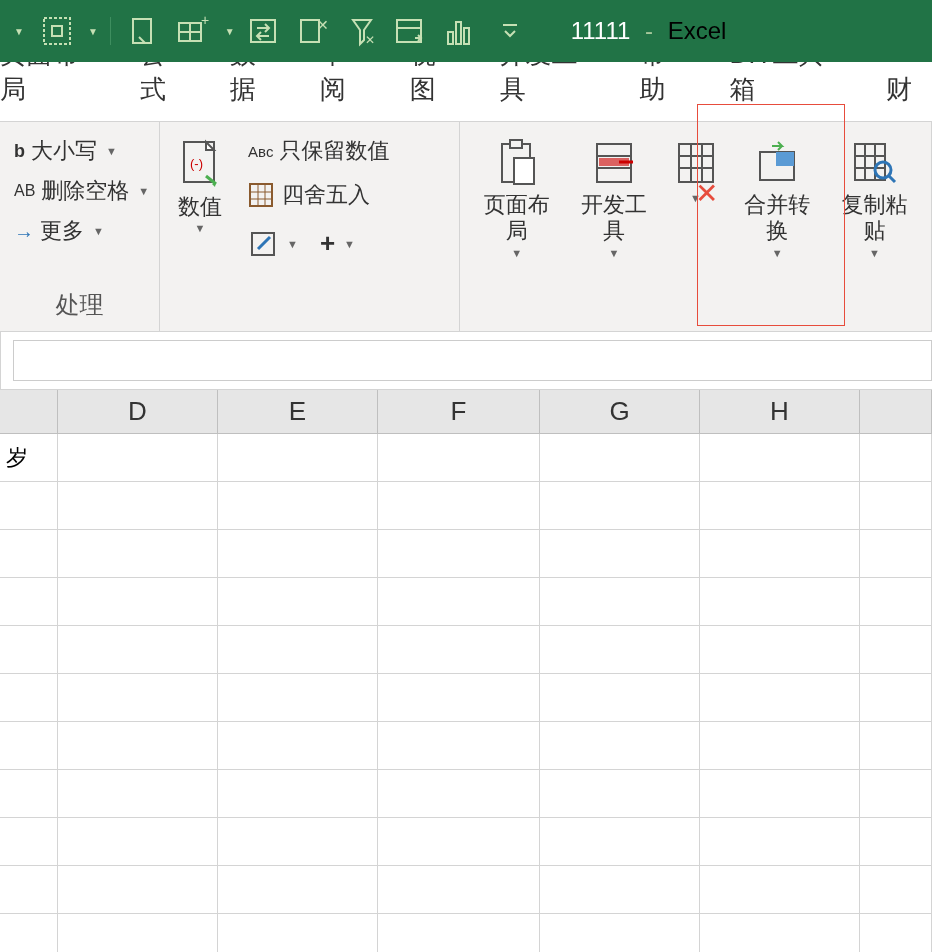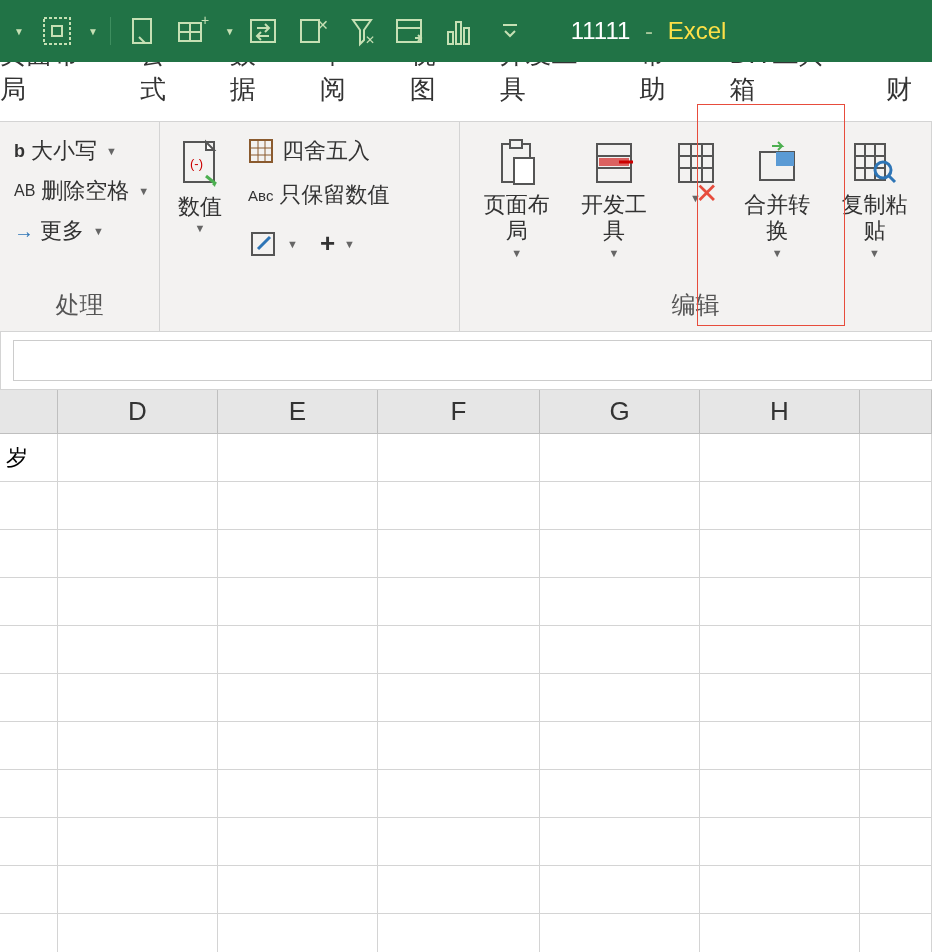--- a/index.html
+++ b/index.html
@@ -4,21 +4,21 @@
 <style>
   * { box-sizing: border-box; margin: 0; padding: 0; }
   body { font-family: "Microsoft YaHei", "SimSun", sans-serif; background: #fff; width: 932px; height: 952px; overflow: hidden; }
   
   .titlebar { background: #217346; height: 62px; display: flex; align-items: center; padding: 0 8px; gap: 8px; position: relative; }
   .tb-btn { display: inline-flex; align-items: center; justify-content: center; padding: 4px; color: #c6e0b4; }
   .tb-sep { width: 1px; height: 28px; background: #3e8e5f; margin: 0 4px; }
   .tb-drop { font-size: 10px; margin-left: 2px; color: #c6e0b4; }
   .title-text { color: #fff; font-size: 24px; margin-left: 40px; }
   .title-text .dash { color: #a6c79a; margin: 0 8px; }
-  .title-text .app { color: #fde047; }
+  .title-text .app { color: #000000; }
   
   .tabs { display: flex; align-items: flex-end; height: 60px; border-bottom: 1px solid #d4d4d4; background: #fff; }
   .tab { padding: 12px 20px 14px; font-size: 26px; color: #333; }
   .tab.active { font-weight: 500; }
   .tab.partial { padding-left: 0; }
   
   .ribbon { display: flex; height: 210px; background: #f3f2f1; border-bottom: 1px solid #d4d4d4; position: relative; }
   .group { display: flex; flex-direction: column; border-right: 1px solid #d4d4d4; }
   .group-content { flex: 1; display: flex; padding: 10px 8px 0; gap: 4px; }
   .group-label { text-align: center; font-size: 24px; color: #555; padding: 6px 0 10px; }
@@ -166,32 +166,32 @@
             <path d="M30 6 l8 8 l-8 0 z" fill="#fff" stroke="#555" stroke-width="2"></path>
             <text x="14" y="32" fill="#c00" font-size="13">(-)</text>
             <path d="M30 40 l10 8" stroke="#4caf50" stroke-width="3" fill="none"></path>
             <path d="M36 48 l4 -2 l-1 5" fill="#4caf50"></path>
           </svg>
         <span class="lbl">数值</span>
         <span class="drop">▼</span>
       </div>
       <div class="vstack" style="gap:6px;">
         <div class="ribbon-item">
+          <span style="font-size:15px;">Aʙc</span>
+          <span>只保留数值</span>
+        </div>
+        <div class="ribbon-item">
           <svg width="28" height="26">
               <rect x="2" y="2" width="22" height="22" fill="none" stroke="#8a5a2e" stroke-width="2"></rect>
               <line x1="2" y1="10" x2="24" y2="10" stroke="#8a5a2e"></line>
               <line x1="2" y1="17" x2="24" y2="17" stroke="#8a5a2e"></line>
               <line x1="10" y1="2" x2="10" y2="24" stroke="#8a5a2e"></line>
               <line x1="17" y1="2" x2="17" y2="24" stroke="#8a5a2e"></line>
             </svg>
           <span>四舍五入</span>
-        </div>
-        <div class="ribbon-item">
-          <span style="font-size:15px;">Aʙc</span>
-          <span>只保留数值</span>
         </div>
         <div style="display:flex;gap:18px;align-items:center;padding:6px;">
           <span class="ribbon-item" style="padding:2px;">
             <svg width="28" height="26">
                 <rect x="2" y="2" width="22" height="22" fill="none" stroke="#555" stroke-width="2"></rect>
                 <path d="M8 18 l12 -12" stroke="#2e75b6" stroke-width="3"></path>
               </svg>
             <span class="drop">▼</span>
           </span>
           <span class="ribbon-item" style="padding:2px;">
@@ -251,21 +251,20 @@
             <line x1="6" y1="32" x2="36" y2="32" stroke="#555" stroke-width="2"></line>
             <line x1="16" y1="8" x2="16" y2="44" stroke="#555" stroke-width="2"></line>
             <line x1="26" y1="8" x2="26" y2="44" stroke="#555" stroke-width="2"></line>
             <circle cx="34" cy="34" r="8" fill="none" stroke="#2e75b6" stroke-width="3"></circle>
             <line x1="40" y1="40" x2="46" y2="46" stroke="#2e75b6" stroke-width="3"></line>
           </svg>
         <span class="lbl">复制粘贴</span>
         <span class="drop">▼</span>
       </div>
     </div>
-    <div class="group-label">编辑</div>
   </div>
 
   <div class="highlight-box" style="left:697px;top:-18px;width:148px;height:222px;"></div>
   <div class="highlight-x" style="left:695px;top:55px;">✕</div>
 </div>
 
 <div class="formula-bar">
   <div class="fb-namebox"></div>
   <input class="fb-input" value="" style="">
 </div>

